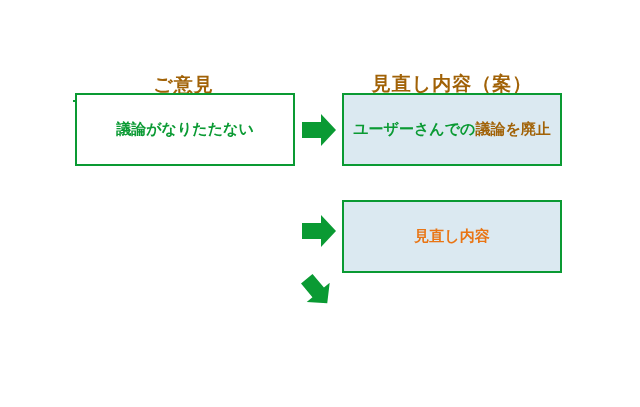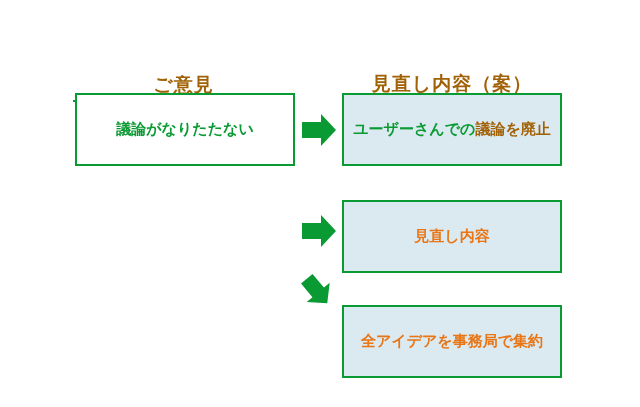--- a/index.html
+++ b/index.html
@@ -62,17 +62,14 @@
     <polygon points="0,8 19,8 19,0 34,16 19,32 19,24 0,24" fill="#0a9a33"></polygon>
   </svg>
   <div class="box blue pos-r2">
     <span>見直し内容</span>
   </div>
 
   <svg class="arrow arrow-diag" viewBox="0 0 34 32">
     <polygon points="0,8 19,8 19,0 34,16 19,32 19,24 0,24" fill="#0a9a33"></polygon>
   </svg>
 
-  <div class="box blue pos-r3">
-    <span>全アイデアを事務局で集約</span>
-  </div>
 
 </div>
 
 </body></html>

